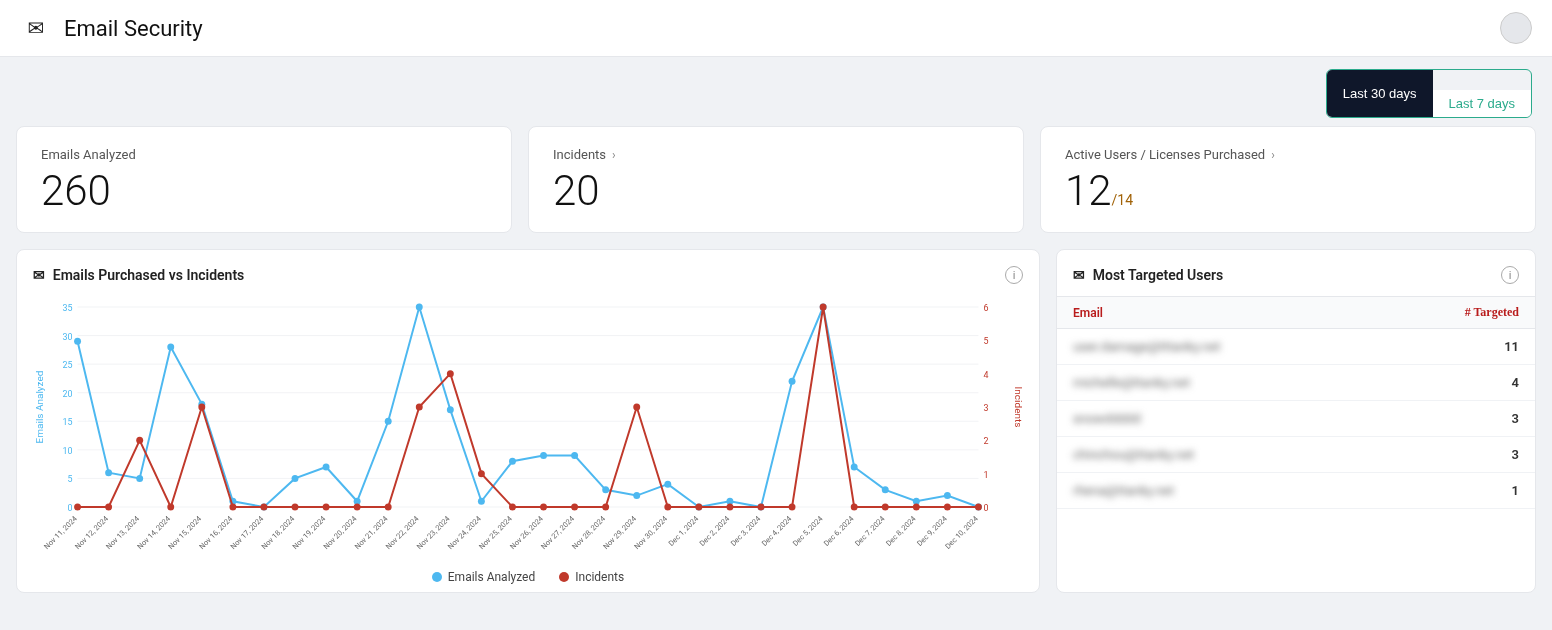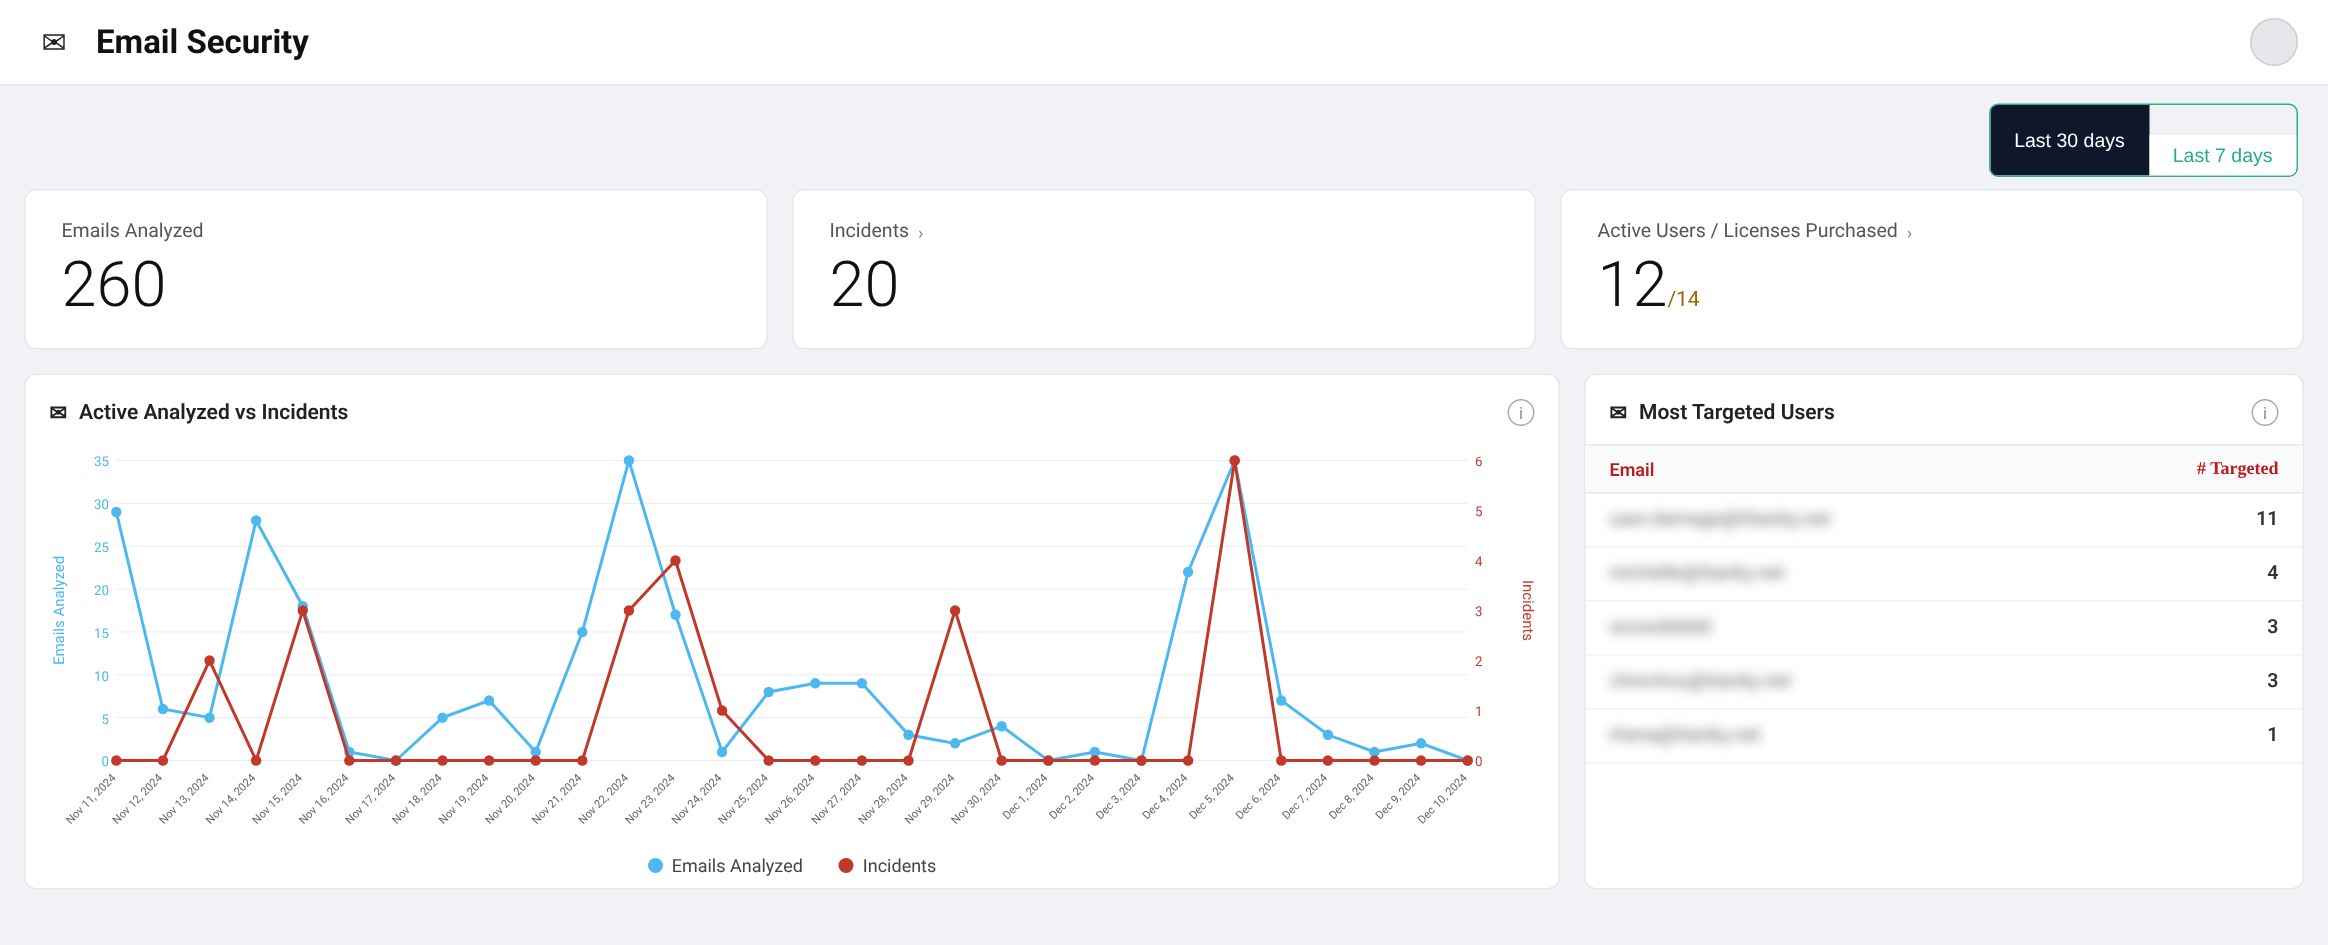--- a/index.html
+++ b/index.html
@@ -27,21 +27,21 @@
     .header-icon {
       width: 32px;
       height: 32px;
       display: flex;
       align-items: center;
       justify-content: center;
       font-size: 20px;
     }
     .header-title {
       font-size: 22px;
-      font-weight: 700;
+      font-weight: 400;
       color: #111;
     }
     .header-avatar {
       margin-left: auto;
       width: 32px;
       height: 32px;
       border-radius: 50%;
       background: #e5e7eb;
       border: 1px solid #ccc;
     }
@@ -284,21 +284,21 @@
       </div>
     </div>
   </div>
 
   <div class="bottom-row">
 
     <div class="chart-card">
       <div class="chart-header">
         <div class="chart-title">
           <span>✉</span>
-          <span>Active Analyzed vs Incidents</span>
+          <span>Emails Purchased vs Incidents</span>
         </div>
         <div class="info-icon">i</div>
       </div>
       <div class="chart-area">
         <svg class="chart-svg" id="mainChart" viewBox="0 0 1000 270" preserveAspectRatio="none">
             <line x1="45" x2="955" y1="215" y2="215" stroke="#e5e7eb" stroke-width="0.5"></line>
             <text x="40" y="219" text-anchor="end" font-size="9" fill="#4db8f0">0</text>
             <line x1="45" x2="955" y1="186.42857142857144" y2="186.42857142857144" stroke="#e5e7eb" stroke-width="0.5"></line>
             <text x="40" y="190.42857142857144" text-anchor="end" font-size="9" fill="#4db8f0">5</text>
             <line x1="45" x2="955" y1="157.85714285714286" y2="157.85714285714286" stroke="#e5e7eb" stroke-width="0.5"></line>

